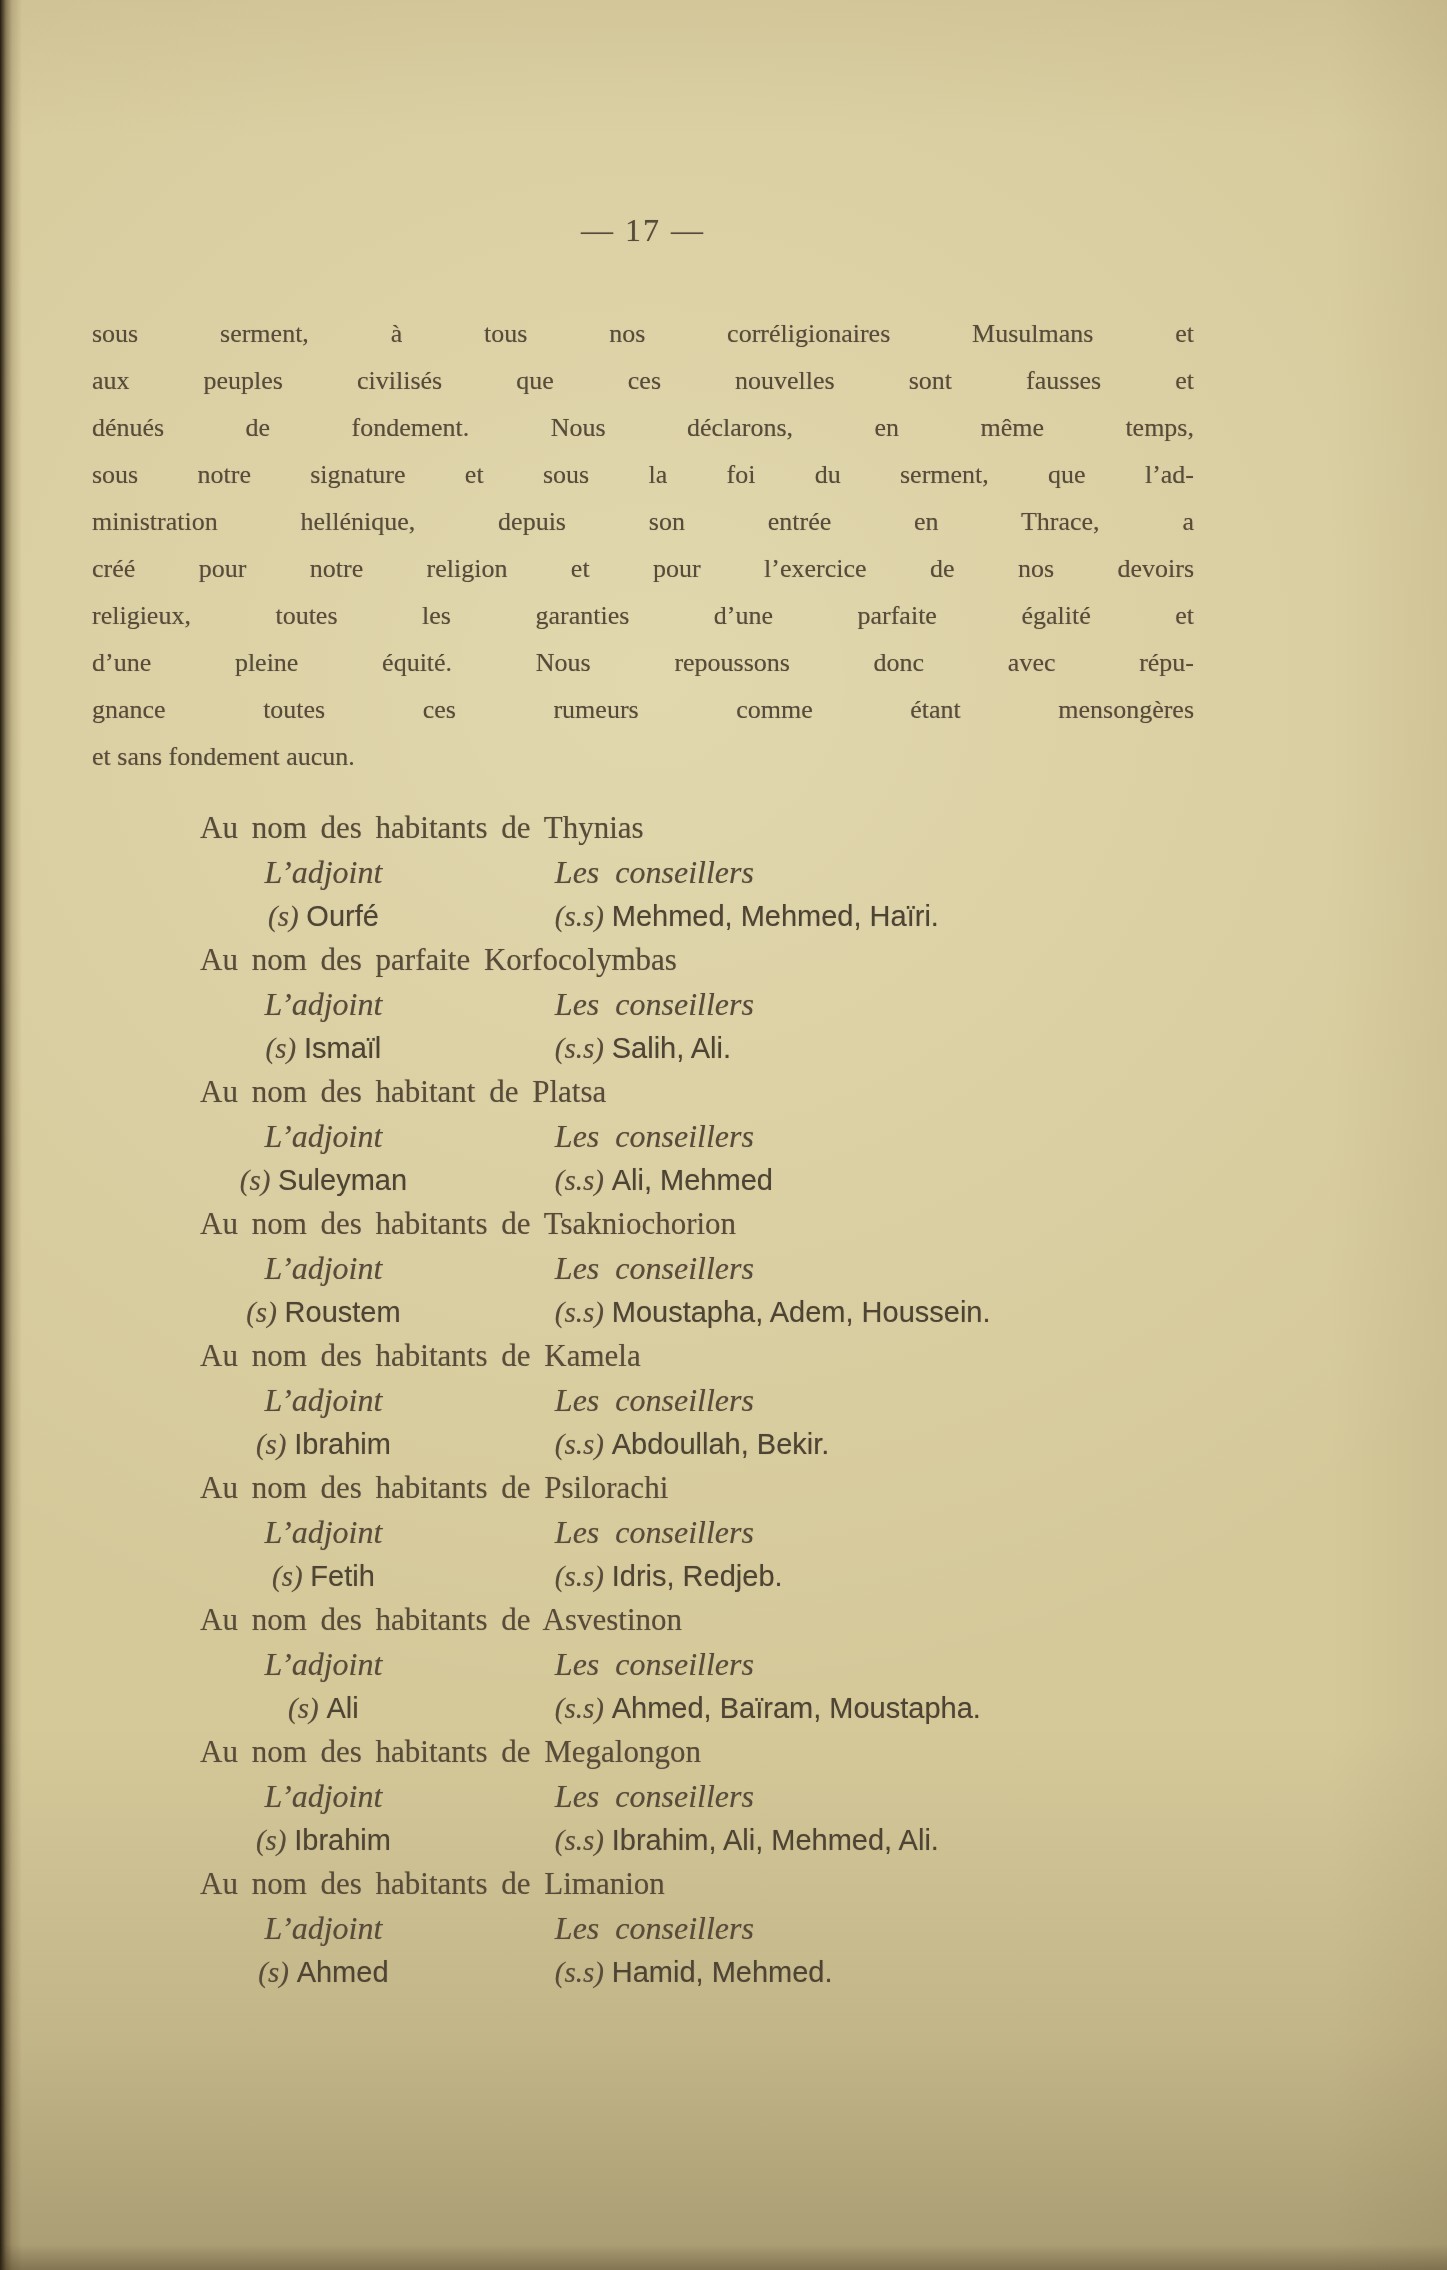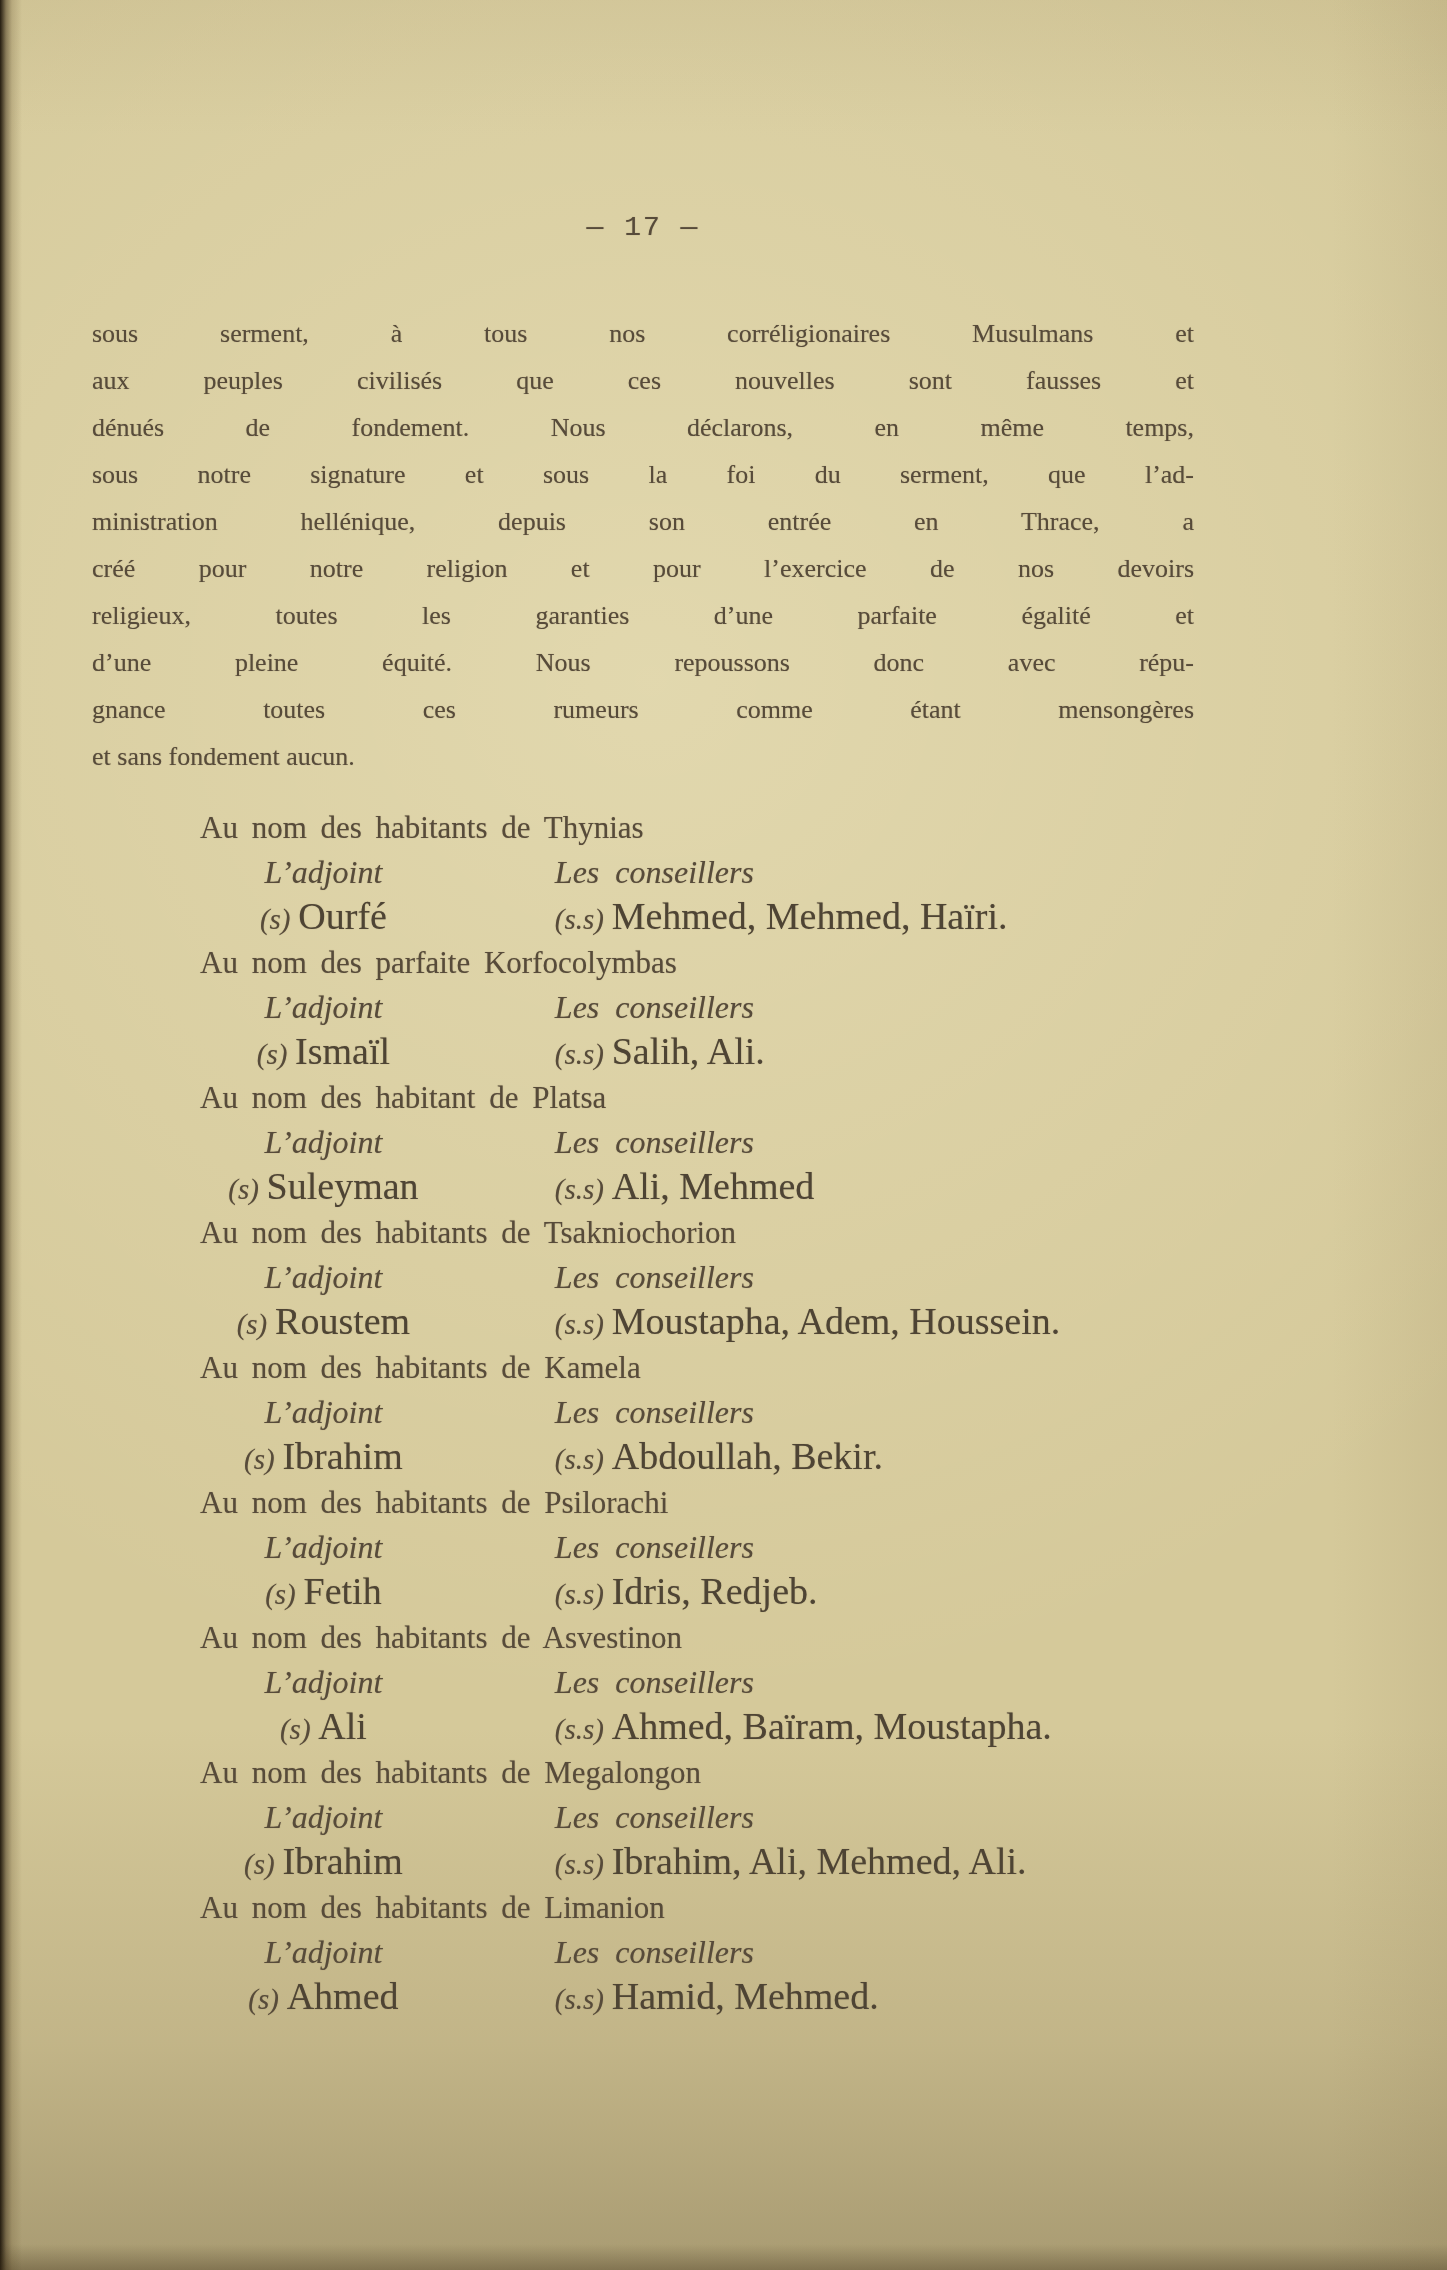--- a/index.html
+++ b/index.html
@@ -33,24 +33,23 @@
     height: 26px;
     background: linear-gradient(0deg, rgba(60,46,22,0.35), rgba(0,0,0,0));
     pointer-events: none;
   }
   .page-number {
     position: absolute;
     top: 212px;
     left: 92px;
     width: 1102px;
     text-align: center;
-    font-size: 28px;
+    font-size: 32px;
     letter-spacing: 2px;
     text-shadow: 0 0 1px rgba(80,64,45,0.45);
-    font-family: Liberation Mono, monospace;
   }
   .paragraph {
     position: absolute;
     top: 310px;
     left: 92px;
     width: 1102px;
     font-size: 26px;
     line-height: 47px;
     text-shadow: 0 0 1px rgba(80,64,45,0.40);
   }
@@ -91,22 +90,22 @@
   .role-label {
     font-style: italic;
     font-size: 32px;
     word-spacing: 8px;
   }
   .sig-prefix {
     font-style: italic;
     font-size: 29px;
   }
   .sig-name {
-    font-family: Liberation Serif, serif;
-    font-size: 38px;
+    font-family: Liberation Sans, sans-serif;
+    font-size: 29px;
     color: #4e4434;
   }
 </style>
 </head>
 <body>
 
 <div class="page">
   <div class="edge-left"></div>
   <div class="edge-bottom"></div>
 

